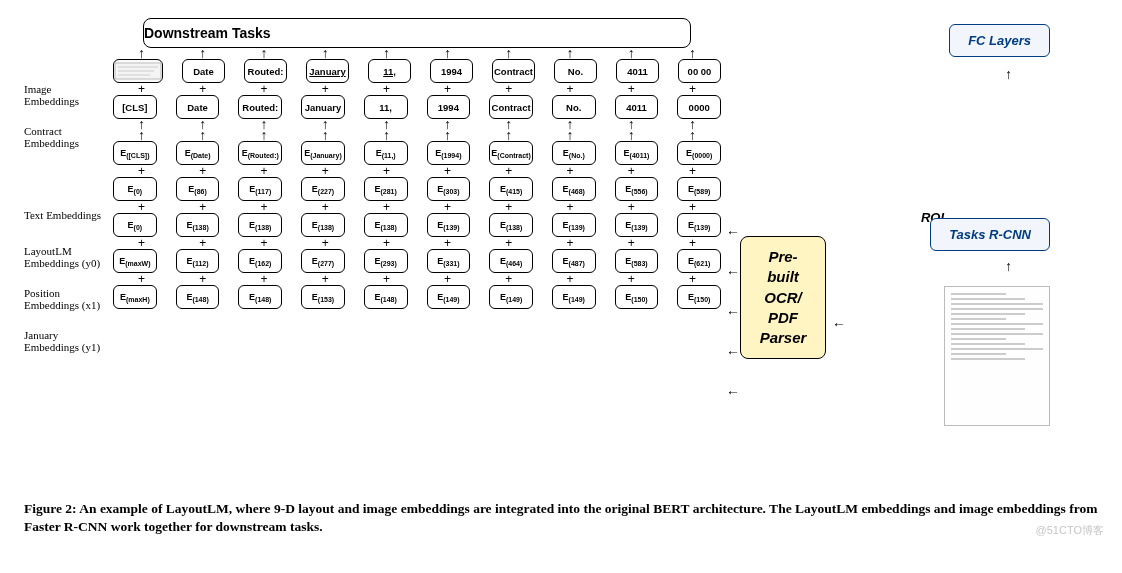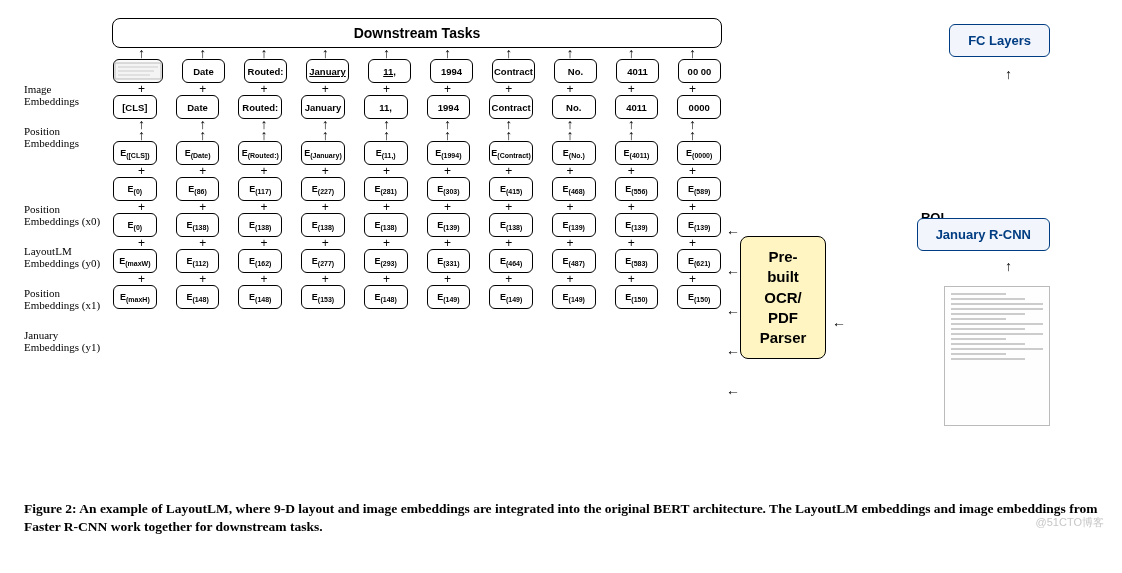--- a/index.html
+++ b/index.html
@@ -14,78 +14,78 @@
     position: relative;
   }
   .figure-area { display:flex; gap:18px; align-items:flex-start; }
   .left-zone { display:flex; align-items:flex-start; gap:8px; }
   .labels-col { display:flex; flex-direction:column; width:80px; font-size:11px; line-height:1.1; text-align:left; padding-top:56px;}
   .labels-col div { height:42px; display:flex; align-items:center;}
   .labels-col .spacer { height:36px;}
   .grid-col { display:flex; flex-direction:column; align-items:center;}
   .wide-box {
     border:1.5px solid #000; border-radius:8px; padding:6px 0;
-    width:610px; text-align:center; font-weight:bold; font-size:14px;
+    width:548px; text-align:left; font-weight:bold; font-size:14px;
     font-family: Arial, sans-serif; background:#fff;
   }
   .arrow-row { display:flex; gap:2px; width:610px;}
   .arrow-cell { width:61px; text-align:center; font-size:12px; line-height:10px; font-family: Arial, sans-serif;}
   .arrow-cell::before{content:"↑"; font-size:14px;}
   .token-row {display:flex; gap:17px; width:610px;}
   .cell {
     width:59px; height:24px; margin:0 1px;
     border:1.2px solid #000; border-radius:6px;
     display:flex; align-items:center; justify-content:center;
     font-family: Arial, sans-serif; font-size:9px; background:#fff;
     font-weight:bold;
   }
   .cell.top { font-size:9.5px; font-weight:bold;}
   .cell.img-cell { background:#fafafa; position:relative;}
   .plus-row {display:flex; gap:2px; width:610px;}
   .plus-cell{width:61px; text-align:center; font-size:12px; line-height:12px; font-family: Arial, sans-serif;}
   .plus-cell::before{content:"+";}
   .emb sub{font-size:7px; position:relative; top:2px;}
-  .right-zone{display:flex; flex-direction:column; align-items:center; position:relative; width:310px;}
+  .right-zone{display:flex; flex-direction:column; align-items:center; position:relative; width:310px;font-style:italic;}
   .small-block{
     border:1.5px solid #003c82; border-radius:6px;
     background:#f2f6fc; color:#003c82; font-weight:bold;
     font-family: Arial,sans-serif; font-size:13px;
     padding:8px 18px; text-align:center;
   }
   .ocr-block{
     border:1.5px solid #000; border-radius:8px; background:#fff5c2;
     font-weight:bold; font-family: Arial,sans-serif; font-size:15px;
     padding:10px 18px; text-align:center; width:86px; line-height:1.35;
   }
   .doc-thumb{
     width:106px; height:140px; border:1px solid #bbb; background:#fefefe;
     display:flex; flex-direction:column; gap:3px; padding:6px; font-size:3px; color:#999;
   }
   .doc-thumb .line{height:2px; background:#ccc; width:100%;}
   .doc-thumb .line.short{width:60%;}
   .doc-thumb .line.med{width:80%;}
   .roi-label{font-family: Arial,sans-serif; font-weight:bold; font-size:13px; position:absolute;}
   .caption{margin-top:12px; font-size:13.5px; font-weight:bold; line-height:1.35;}
-  .watermark{position:absolute; right:18px; bottom:14px; color:#c7c7c7; font-family: Arial,sans-serif; font-size:11px;}
+  .watermark{position:absolute; right:18px; bottom:6px; color:#c7c7c7; font-family: Arial,sans-serif; font-size:11px;}
   .h-arrow{font-family:Arial,sans-serif; font-size:14px;}
   .v-arrow{font-family:Arial,sans-serif; font-size:14px;}
   .underline{text-decoration:underline;}
 </style>
 </head>
 <body>
 
 <div class="figure-area">
 
   <div class="left-zone">
 
     <div class="labels-col">
       <div>Image Embeddings</div>
-      <div>Position Embeddings</div>
+      <div>Contract Embeddings</div>
       <div class="spacer"></div>
-      <div>Position Embeddings (x0)</div>
+      <div>Text Embeddings</div>
       <div>LayoutLM Embeddings (y0)</div>
       <div>Position Embeddings (x1)</div>
       <div>January Embeddings (y1)</div>
     </div>
 
     <div class="grid-col">
       <div class="wide-box">Downstream Tasks</div>
       <div class="arrow-row">
         <div class="arrow-cell"></div>
           <div class="arrow-cell"></div>
@@ -283,21 +283,21 @@
       </div>
     </div>
   </div>
 
   <div class="right-zone" style="height:470px;">
     <div style="position:absolute; right:0; top:6px;" class="small-block">FC Layers</div>
     <div class="v-arrow" style="position:absolute; right:38px; top:48px;">↑</div>
 
     <span class="roi-label" style="right:106px; top:192px;">ROI</span>
     <div class="h-arrow" style="position:absolute; right:100px; top:210px;">→</div>
-    <div style="position:absolute; right:0; top:200px;" class="small-block">January R-CNN</div>
+    <div style="position:absolute; right:0; top:200px;" class="small-block">Tasks R-CNN</div>
     <div class="v-arrow" style="position:absolute; right:38px; top:240px;">↑</div>
 
     <div style="position:absolute; left:0; top:218px;" class="ocr-block">Pre-built OCR/ PDF Parser</div>
 
     <div class="h-arrow" style="position:absolute; left:-14px; top:204px;">←</div>
     <div class="h-arrow" style="position:absolute; left:-14px; top:244px;">←</div>
     <div class="h-arrow" style="position:absolute; left:-14px; top:284px;">←</div>
     <div class="h-arrow" style="position:absolute; left:-14px; top:324px;">←</div>
     <div class="h-arrow" style="position:absolute; left:-14px; top:364px;">←</div>
 

